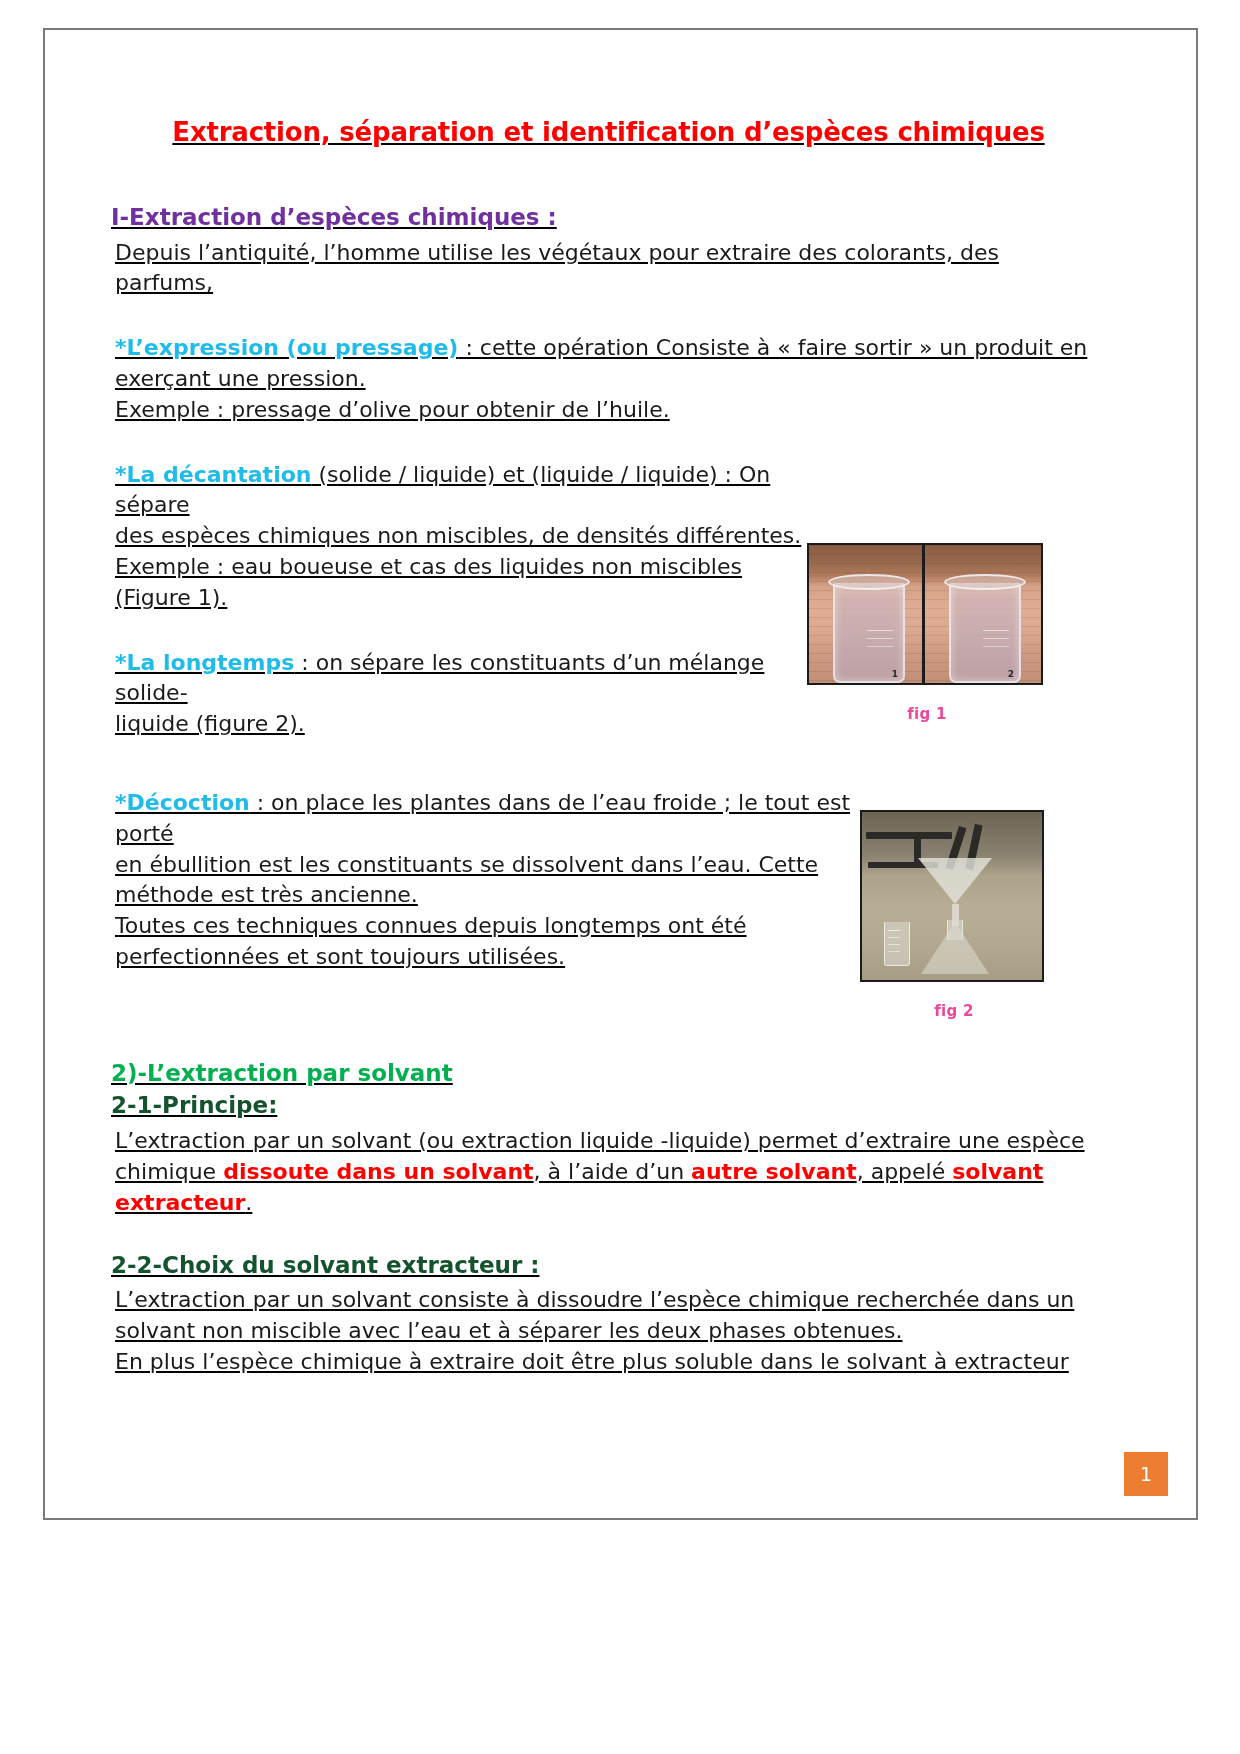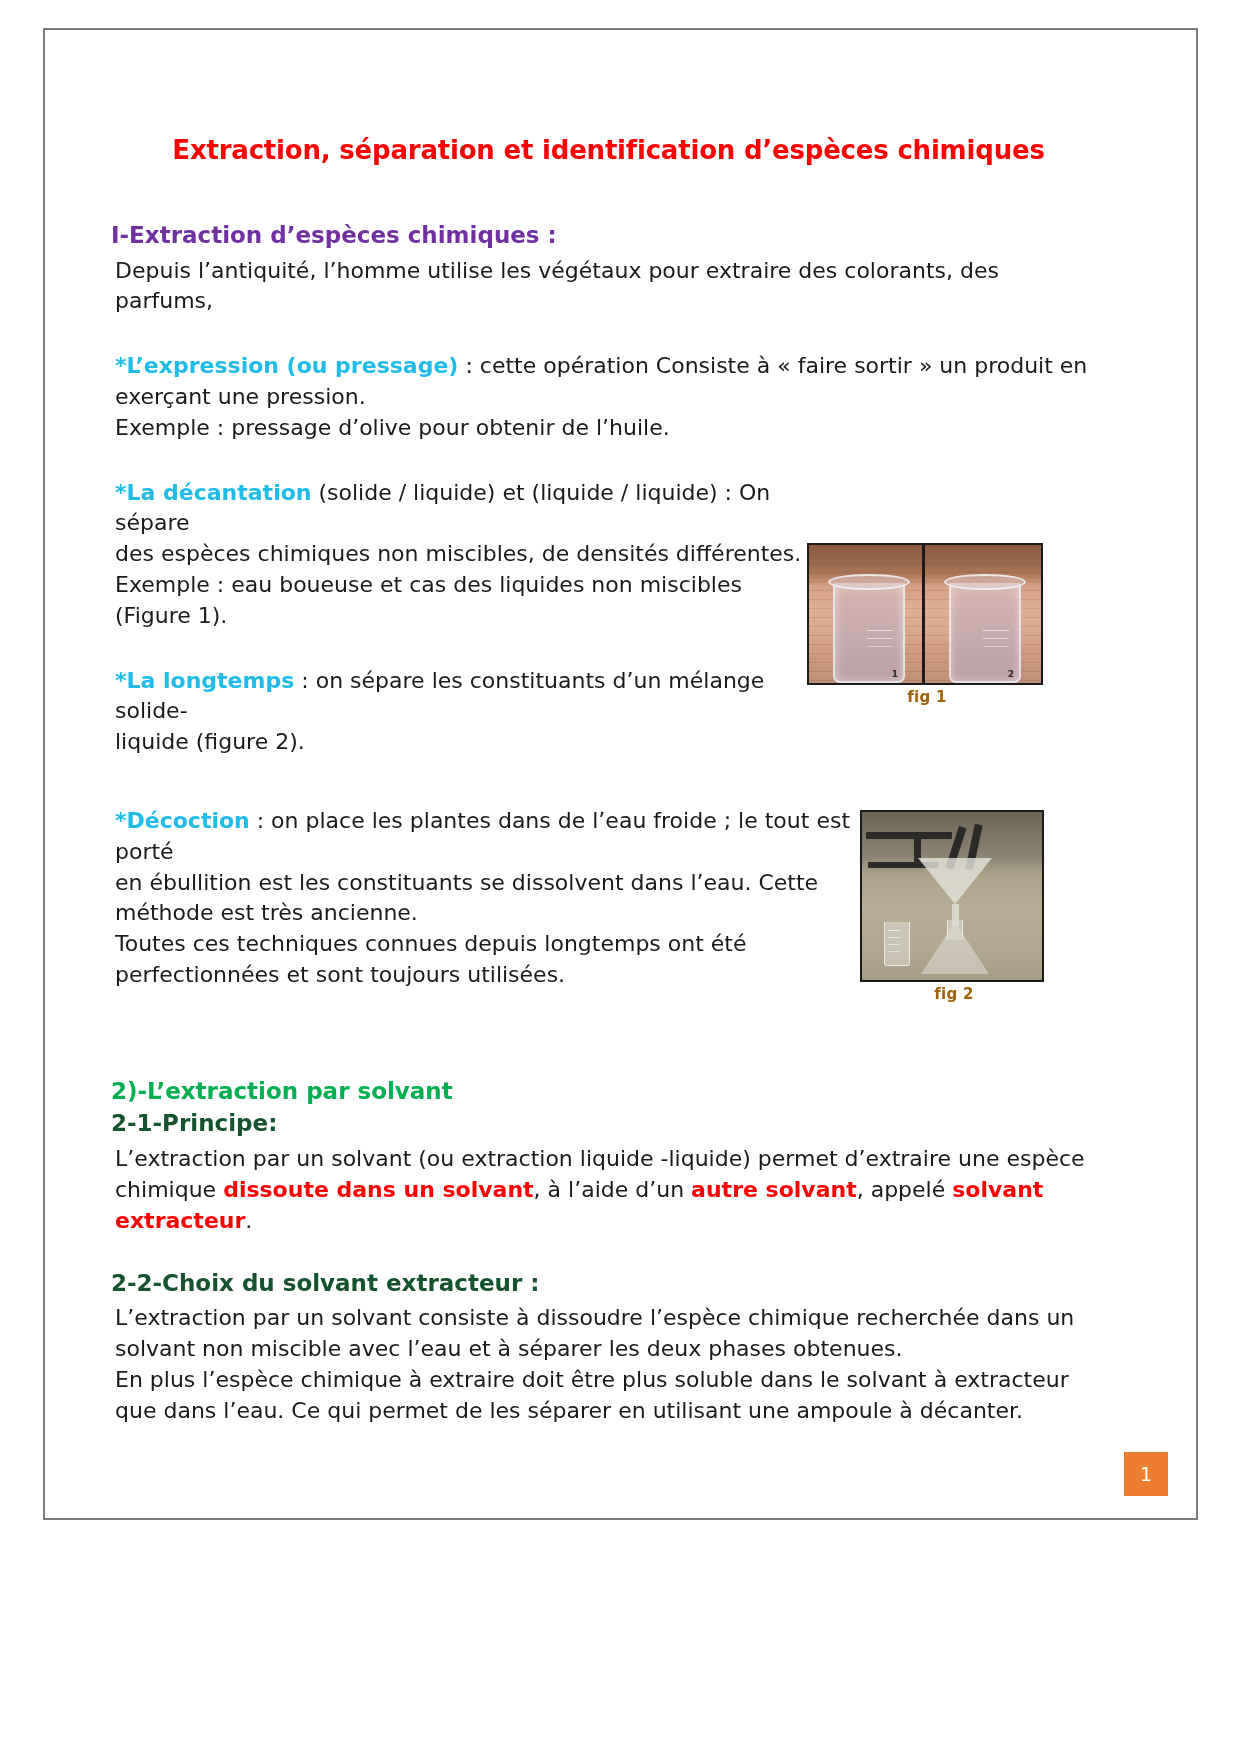--- a/index.html
+++ b/index.html
@@ -18,22 +18,23 @@
   .page-frame {
     position: absolute;
     left: 43px; top: 28px;
     width: 1155px; height: 1492px;
     border: 2px solid #7a7a7a;
     background: #ffffff;
   }
 
   .page-body {
     position: absolute;
-    left: 66px; top: 105px;
+    left: 66px; top: 87px;
     width: 995px;
+    text-decoration: underline;
   }
 
   
   .doc-title {
     text-align: center;
     color: #ff0000;
     font-weight: bold;
     font-size: 26px;
     letter-spacing: -0.2px;
     margin: 0 0 0 0;
@@ -93,23 +94,23 @@
   }
   .fig .frame {
     border: 2px solid #1b1b1b;
     overflow: hidden;
     position: relative;
   }
   .fig .cap {
     text-align: center;
     font-size: 15px;
     font-weight: bold;
-    color: #a16207;
-    font-family: "DejaVu Sans", sans-serif;
-    margin-top: 3px;
+    color: #ec4899;
+    font-family: "DejaVu Sans", sans-serif;
+    margin-top: 20px;
     letter-spacing: 0.3px;
   }
 
   
   #fig1 { left: 762px; top: 513px; width: 240px; }
   #fig1 .frame { width: 236px; height: 142px; background:#c08e72; }
   .bench {
     position:absolute; left:0; top:0; right:0; bottom:0;
     background:
       linear-gradient(to bottom,
@@ -333,20 +334,19 @@
     </p>
 
     <div class="gap-md"></div>
 
     <div class="h-blue">2-2-Choix du solvant extracteur :</div>
 
     <p class="body-text">
       <span>L’extraction par un solvant consiste à dissoudre l’espèce chimique recherchée dans un</span><br>
       <span>solvant non miscible avec l’eau et à séparer les deux phases obtenues.</span><br>
       <span>En plus l’espèce chimique à extraire doit être plus soluble dans le solvant à extracteur</span><br>
-      <span>que dans l’eau. Ce qui permet de les séparer en utilisant une ampoule à décanter.</span>
     </p>
 
   </div>
 
   <div class="page-badge">1</div>
 
 </div>
 
 </body></html>

